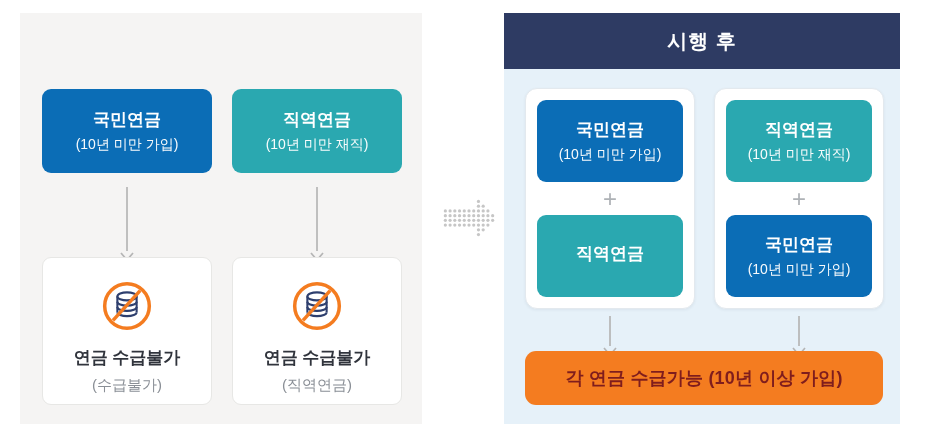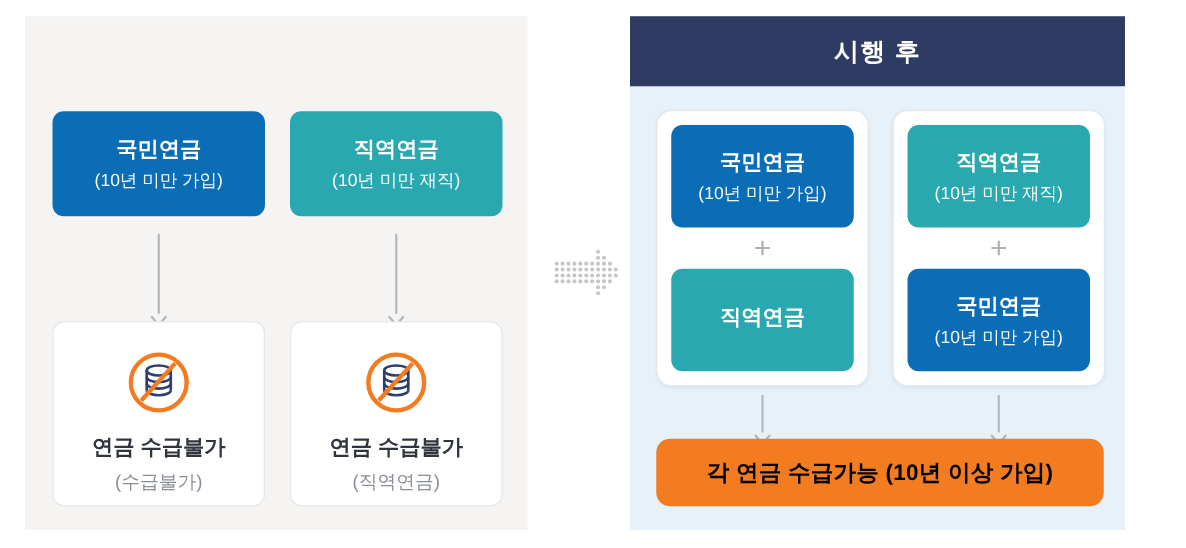--- a/index.html
+++ b/index.html
@@ -62,21 +62,21 @@
   .plus-sign{
     flex:1;display:flex;align-items:center;justify-content:center;
     color:#aeb2b6;font-size:24px;font-weight:400;line-height:1;
   }
 
   
   .banner{
     position:absolute;left:21px;top:338px;width:358px;height:54px;
     background:var(--orange);border-radius:11px;
     display:flex;align-items:center;justify-content:center;
-    color:#000000;font-size:18px;font-weight:700;letter-spacing:.2px;
+    color:#7f1d1d;font-size:18px;font-weight:700;letter-spacing:.2px;
   }
 
   
   .transition-arrow{position:absolute;left:443px;top:194px;width:52px;height:48px;}
 </style>
 </head>
 <body>
 
 <div class="stage">
 

